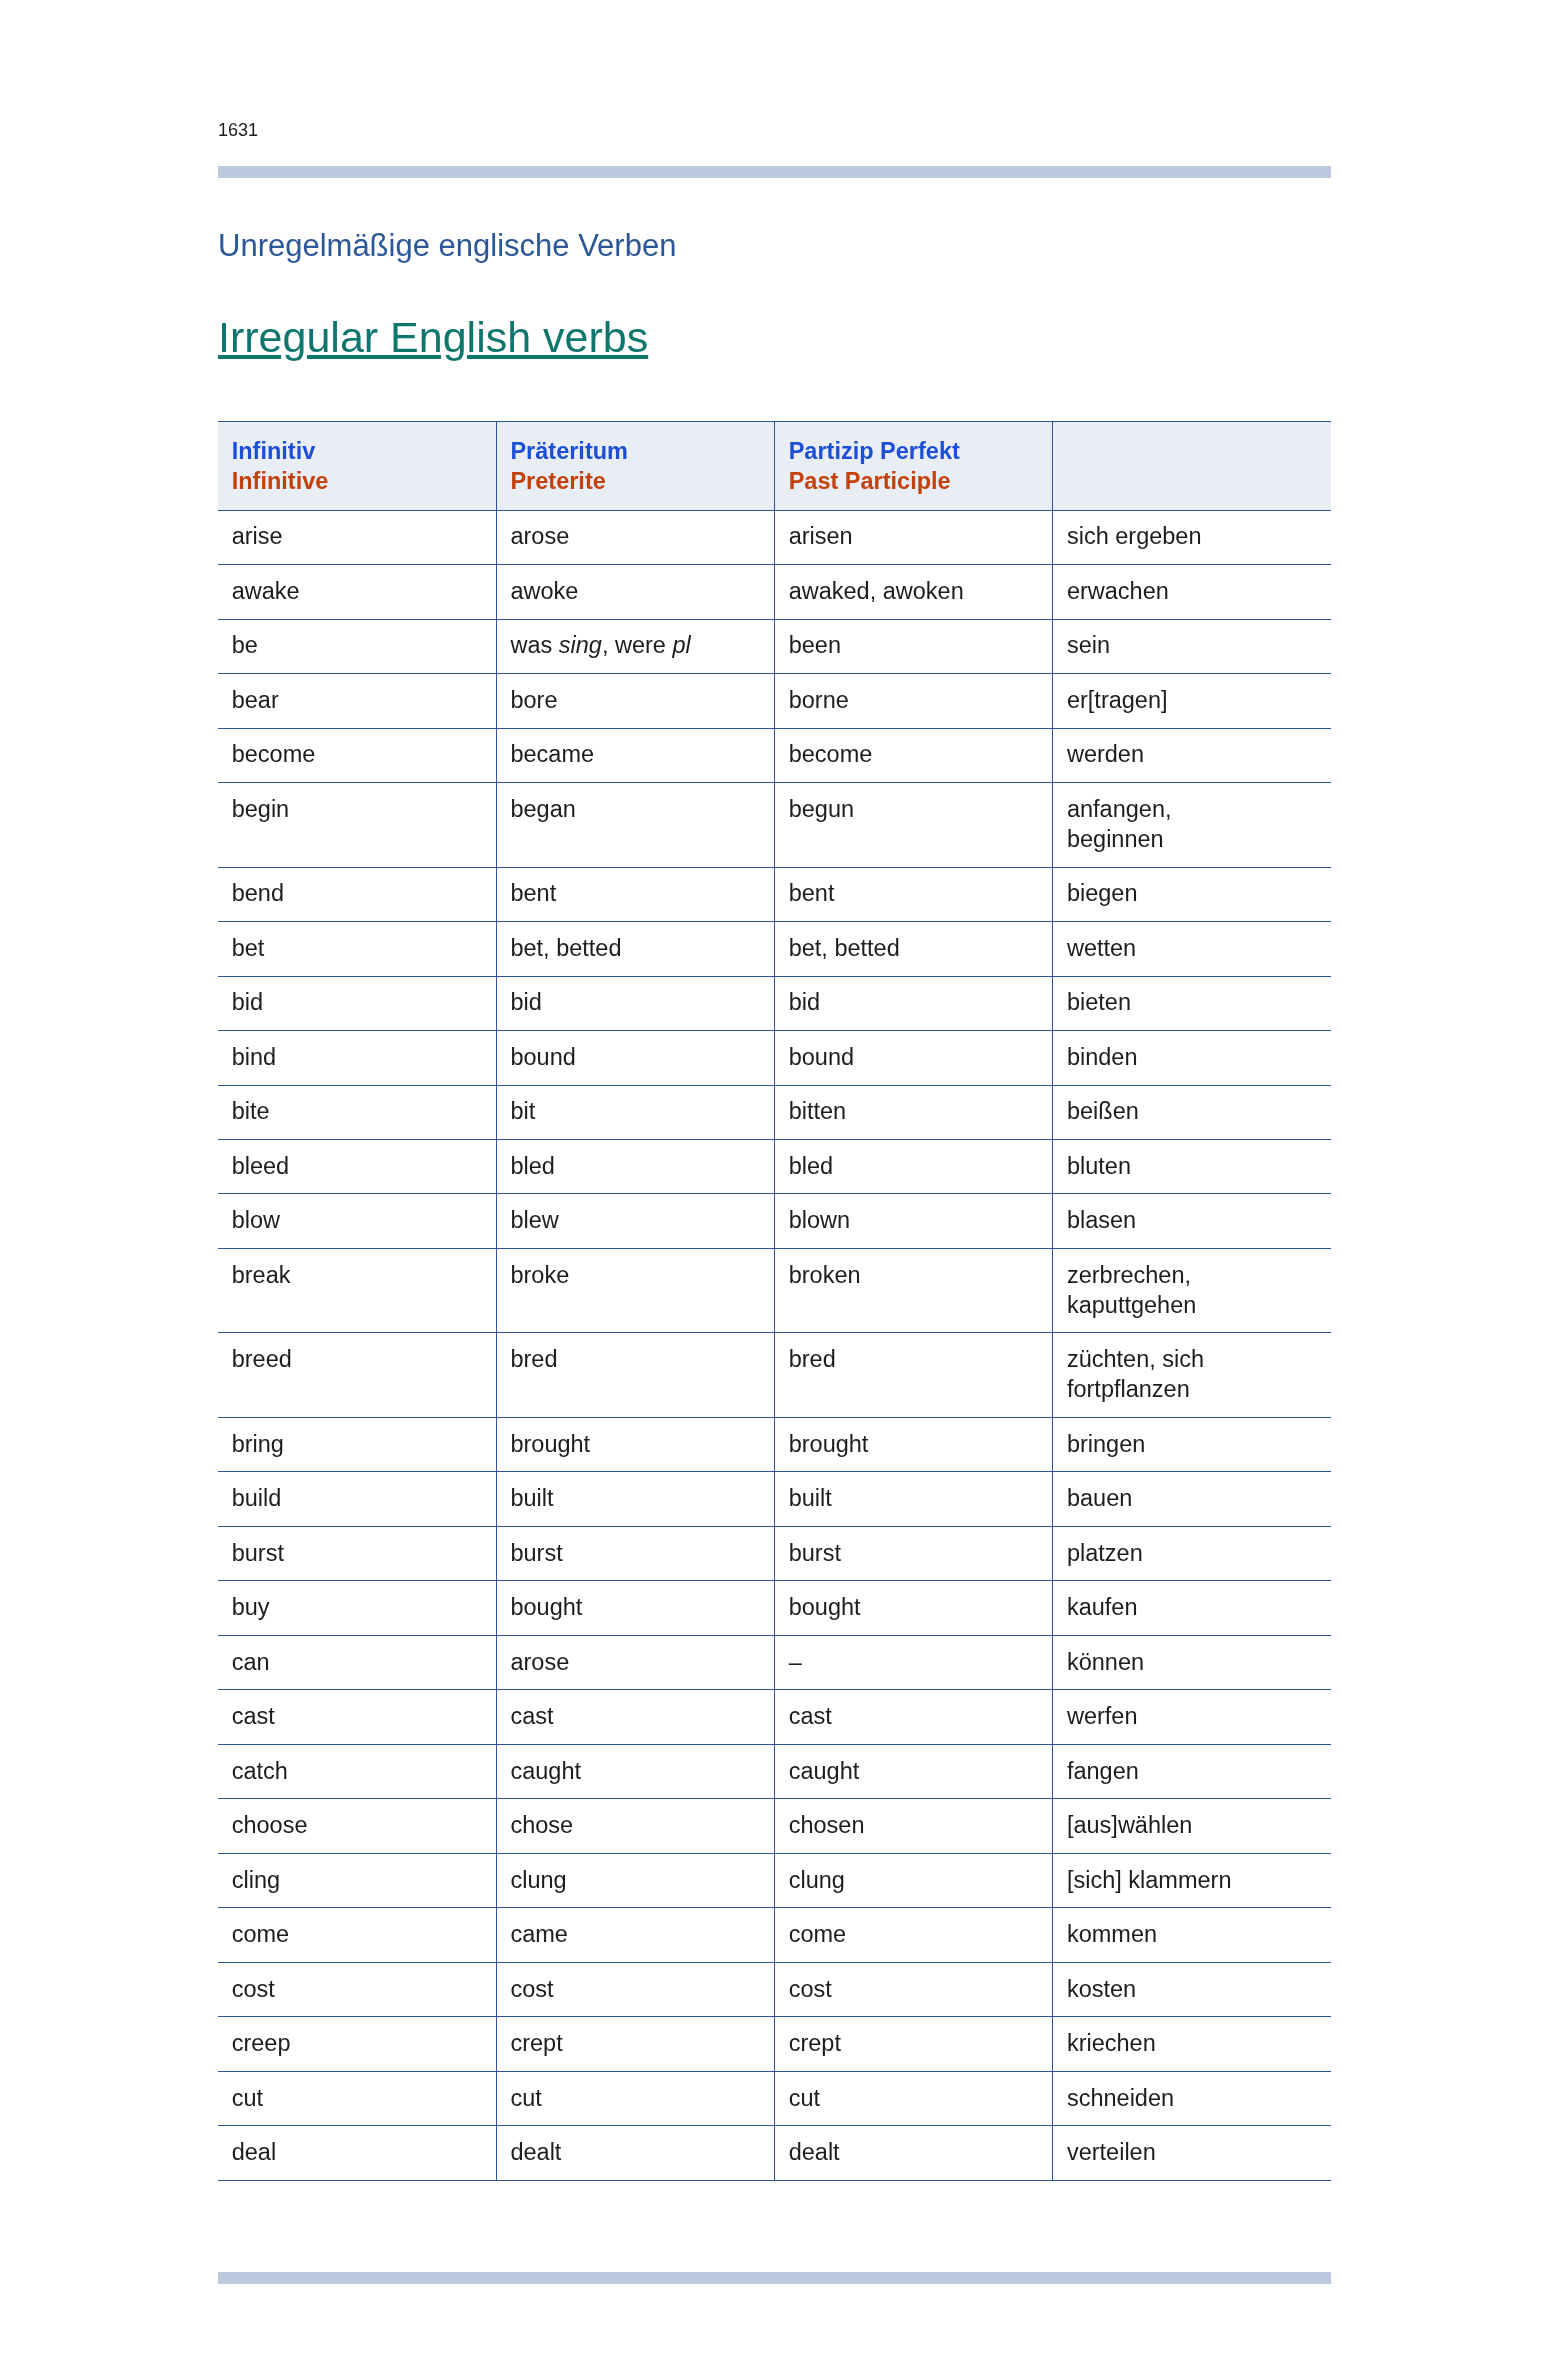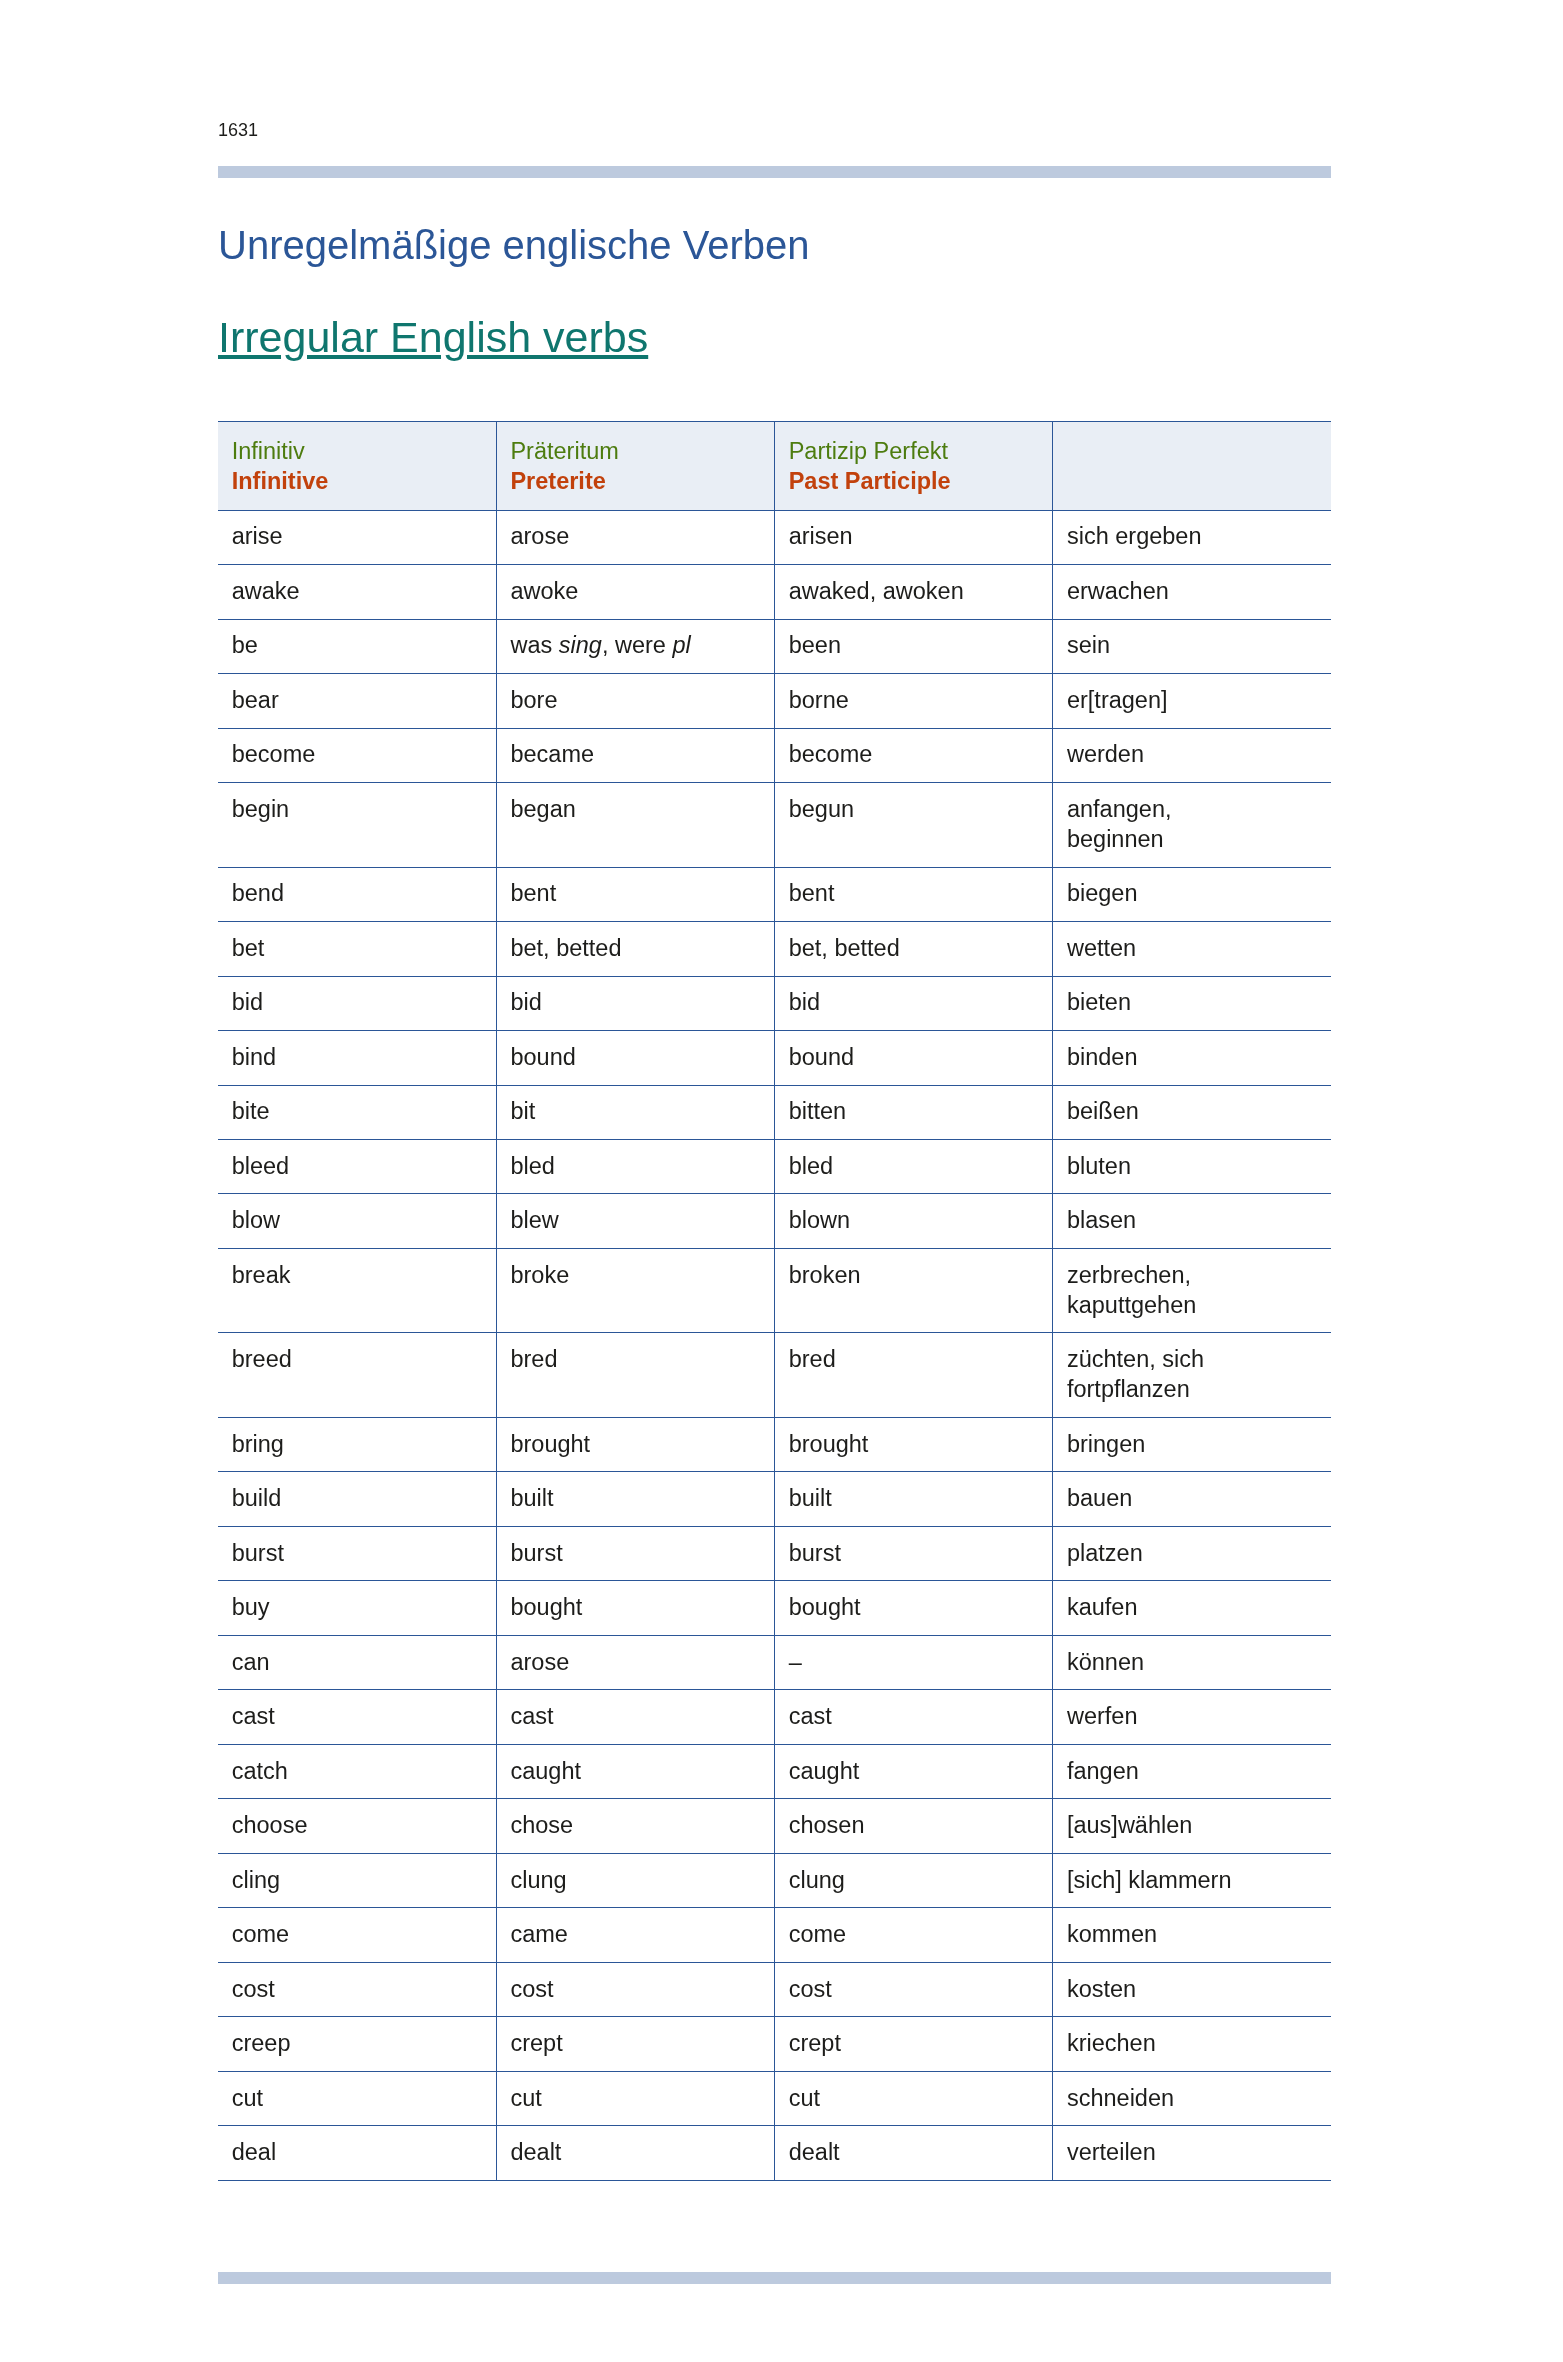--- a/index.html
+++ b/index.html
@@ -25,21 +25,21 @@
   }
   .bar {
     width: 1113px;
     height: 12.7px;
     background: #bdcade;
   }
   .bar.top { margin-top: 20.6px; }
   .bar.bottom { margin-top: 91px; }
   h1.title {
     margin-top: 41px;
-    font-size: 40px;
+    font-size: 31px;
     line-height: 53px;
     font-weight: 400;
     color: #2b5697;
   }
   h2.subtitle {
     margin-top: 41px;
     font-size: 43px;
     line-height: 49px;
     font-weight: 400;
     color: #0f766e;
@@ -66,22 +66,22 @@
   .verb-table td:not(:last-child) {
     border-right: 1px solid #2b5697;
   }
   .verb-table thead th {
     background: #e9eef5;
     padding-top: 13.7px;
     padding-bottom: 13.7px;
   }
   .h-de {
     display: block;
-    font-weight: 400;
-    color: #4d7c0f;
+    font-weight: 700;
+    color: #1d4ed8;
   }
   .h-en {
     display: block;
     font-weight: 700;
     color: #c2410c;
   }
   .verb-table td {
     white-space: pre-line;
   }
 </style>

